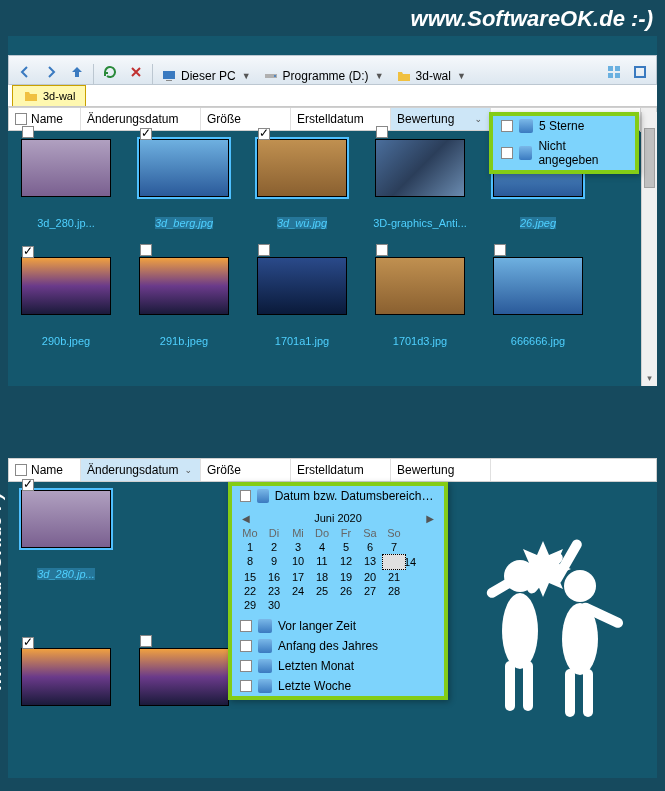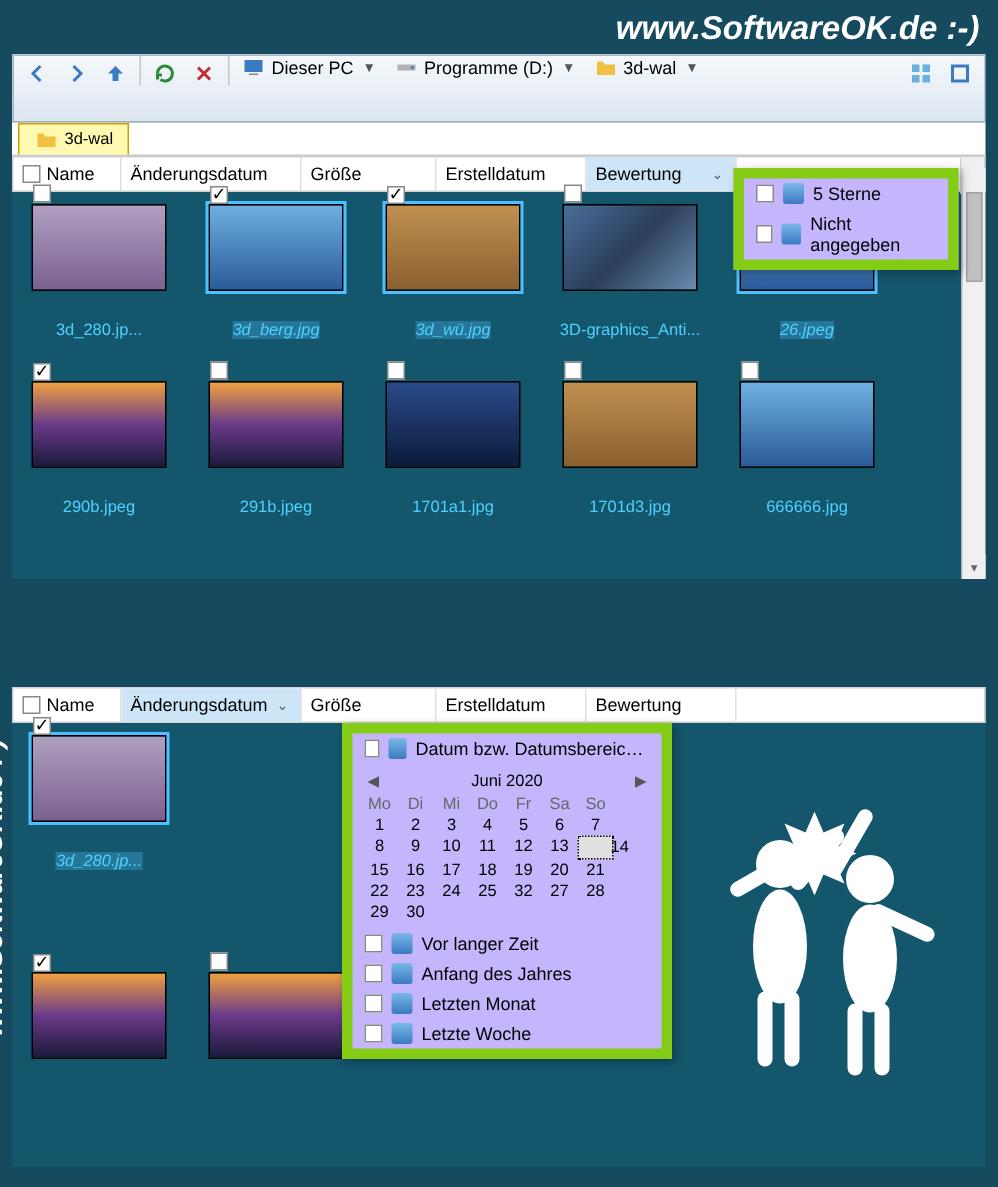--- a/index.html
+++ b/index.html
@@ -2,21 +2,21 @@
 <html><head>
 <meta charset="utf-8">
 <style>
 * { margin: 0; padding: 0; box-sizing: border-box; font-family: "Segoe UI", Tahoma, sans-serif; }
 body { background: #164a5e; width: 665px; height: 791px; position: relative; overflow: hidden; color: #000; }
 .watermark-top { position: absolute; top: 6px; right: 12px; color: #fff; font-size: 22px; font-weight: bold; font-style: italic; }
 .watermark-side { position: absolute; left: 6px; bottom: 100px; color: #fff; font-size: 18px; font-weight: bold; font-style: italic; transform: rotate(-90deg); transform-origin: left bottom; white-space: nowrap; }
 .pane { position: absolute; left: 8px; right: 8px; background: #14576d; }
 .pane1 { top: 36px; height: 350px; }
 .pane2 { top: 458px; height: 320px; }
-.toolbar { background: linear-gradient(#f5f8fb,#dde7f0); height: 46px; display: flex; align-items: flex-start; padding: 0 4px; gap: 2px; font-size: 12px; border: 1px solid #bcc7d1; }
+.toolbar { background: linear-gradient(#f5f8fb,#dde7f0); height: 30px; display: flex; align-items: flex-end; padding: 0 4px; gap: 2px; font-size: 12px; border: 1px solid #bcc7d1; margin-top: 19px; }
 .tb-btn { width: 24px; height: 24px; display: inline-flex; align-items: center; justify-content: center; border: 1px solid transparent; border-radius: 2px; cursor: pointer; }
 .tb-sep { width: 1px; height: 20px; background: #bcc7d1; margin: 0 2px; }
 .tb-crumb { display: inline-flex; align-items: center; gap: 4px; padding: 0 4px; cursor: pointer; }
 .tb-dropdown { font-size: 9px; color: #555; padding: 0 2px; }
 .tab-strip { background: #fff; height: 22px; border-bottom: 1px solid #c9c9c9; display: flex; align-items: end; padding-left: 4px; }
 .tab { background: #fff8b0; border: 1px solid #c9a000; border-bottom: none; padding: 2px 10px; font-size: 11px; display: flex; align-items: center; gap: 4px; }
 .col-header { background: #ffffff; height: 24px; display: flex; border: 1px solid #d0d0d0; font-size: 12px; }
 .col { border-right: 1px solid #e0e0e0; display: flex; align-items: center; padding: 0 6px; cursor: pointer; gap: 4px; }
 .col.active { background: #cde6f7; }
 .col.name { width: 72px; }
@@ -32,21 +32,21 @@
 .thumb-img { width: 90px; height: 58px; background: linear-gradient(135deg,#4a6e9c,#2b3e5a,#6a8bb0); border: 1px solid #000; position: relative; }
 .thumb-img.sky { background: linear-gradient(#6eb0e0,#2a5a9a); }
 .thumb-img.sunset { background: linear-gradient(#f0a040,#6a3a8a,#1a1a3a); }
 .thumb-img.desert { background: linear-gradient(#c09050,#8a6030); }
 .thumb-img.space { background: linear-gradient(#2a4a8a,#0a1a3a); }
 .thumb-img.purple { background: linear-gradient(#b0a0c0,#7a6090); }
 .thumb-chk { position: absolute; top: -14px; left: 0; }
 .thumb-label { color: #4fd0ff; font-size: 11px; text-align: center; max-width: 100px; white-space: nowrap; overflow: hidden; text-overflow: ellipsis; }
 .thumb.sel .thumb-img { outline: 2px solid #4fc0ff; }
 .thumb.sel .thumb-label { background: rgba(79,192,255,.3); font-style: italic; }
-.dropdown-panel { position: absolute; background: #c4b5fd; border: 7px solid #84cc16; box-shadow: 2px 2px 6px rgba(0,0,0,.3); font-size: 12px; z-index: 10; }
+.dropdown-panel { position: absolute; background: #7dd3fc; border: 4px solid #84cc16; box-shadow: 2px 2px 6px rgba(0,0,0,.3); font-size: 12px; z-index: 10; }
 .dp-row { display: flex; align-items: center; gap: 6px; padding: 3px 8px; cursor: pointer; }
 .star-icon { width: 14px; height: 14px; background: linear-gradient(#7ab8e8,#3a7ac0); border-radius: 2px; }
 .calendar { padding: 4px 6px; font-size: 11px; }
 .cal-hdr { display: flex; justify-content: space-between; align-items: center; padding: 2px 4px; }
 .cal-nav { cursor: pointer; font-size: 10px; color: #555; }
 .cal-grid { display: grid; grid-template-columns: repeat(7,24px); text-align: center; }
 .cal-grid span { padding: 1px 0; cursor: pointer; }
 .cal-grid .wh { color: #666; }
 .cal-grid .today { border: 1px dotted #000; background: #e0e0e0; padding-left: 21px; }
 .scrollbar { position: absolute; right: 0; top: 0; bottom: 0; width: 16px; background: #f0f0f0; border-left: 1px solid #d0d0d0; }
@@ -315,21 +315,21 @@
           <span>16</span>
           <span>17</span>
           <span>18</span>
           <span>19</span>
           <span>20</span>
           <span>21</span>
           <span>22</span>
           <span>23</span>
           <span>24</span>
           <span>25</span>
-          <span>32</span>
+          <span>26</span>
           <span>27</span>
           <span>28</span>
           <span>29</span>
           <span>30</span>
         </div>
     </div>
     <div class="dp-row">
         <span class="chk"></span>
         <span class="star-icon"></span>
         <span>Vor langer Zeit</span>

